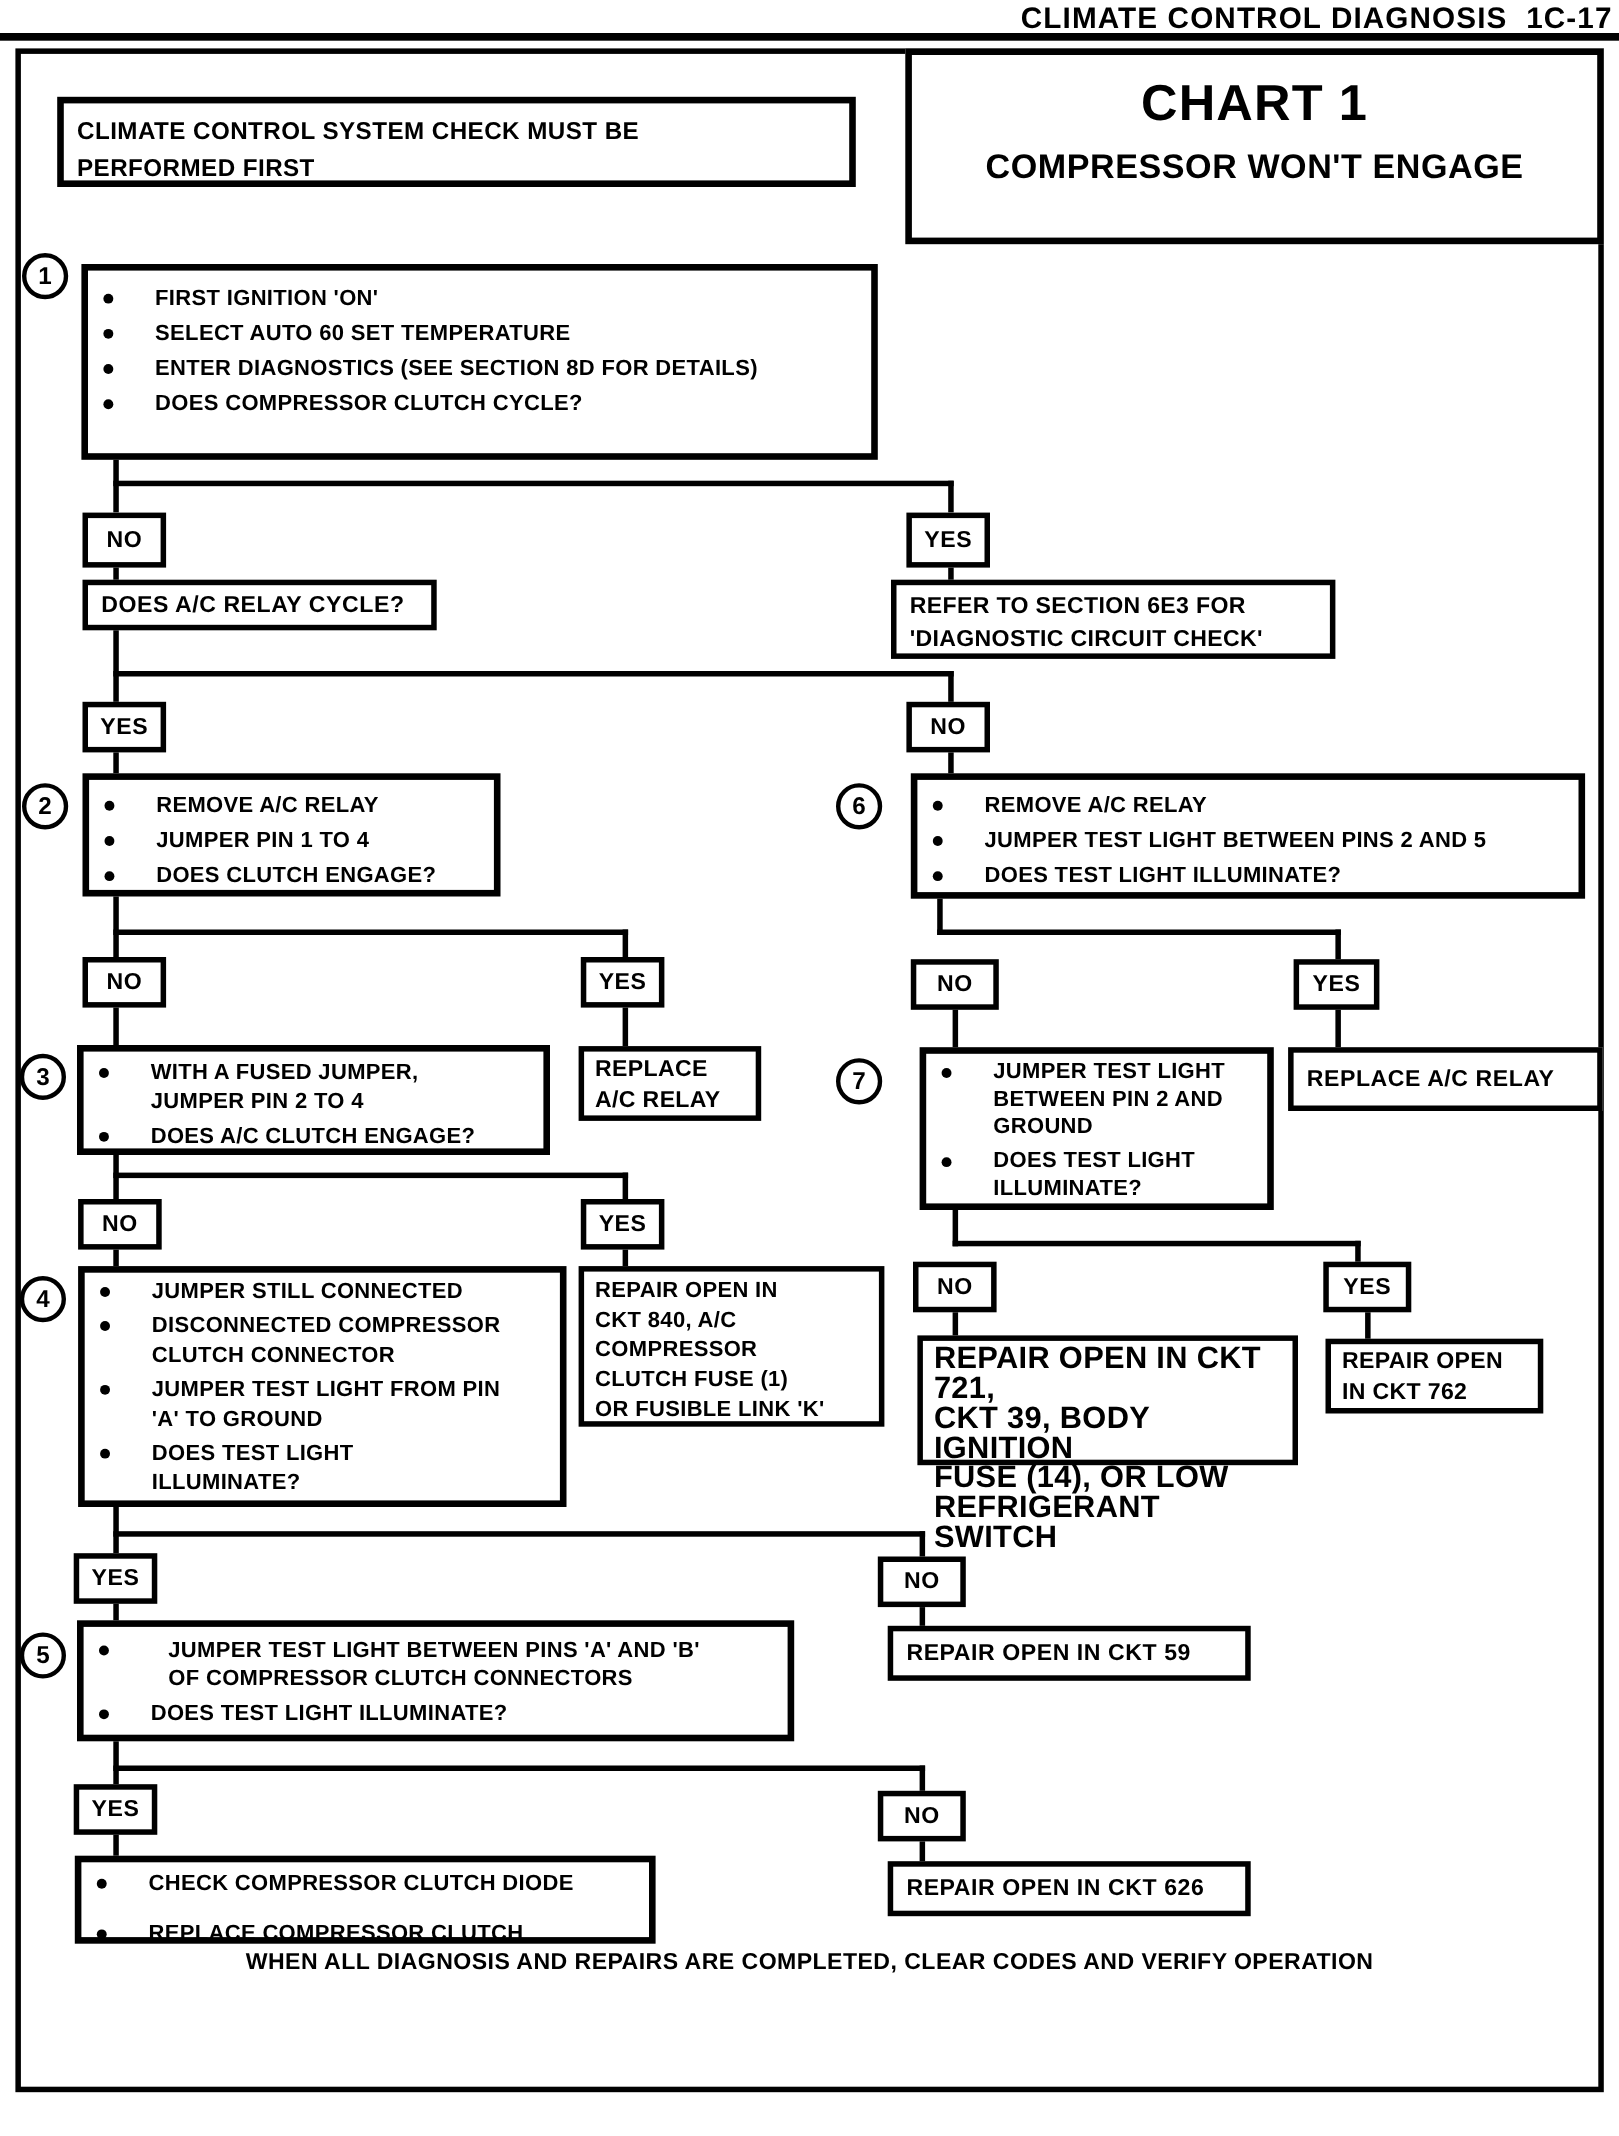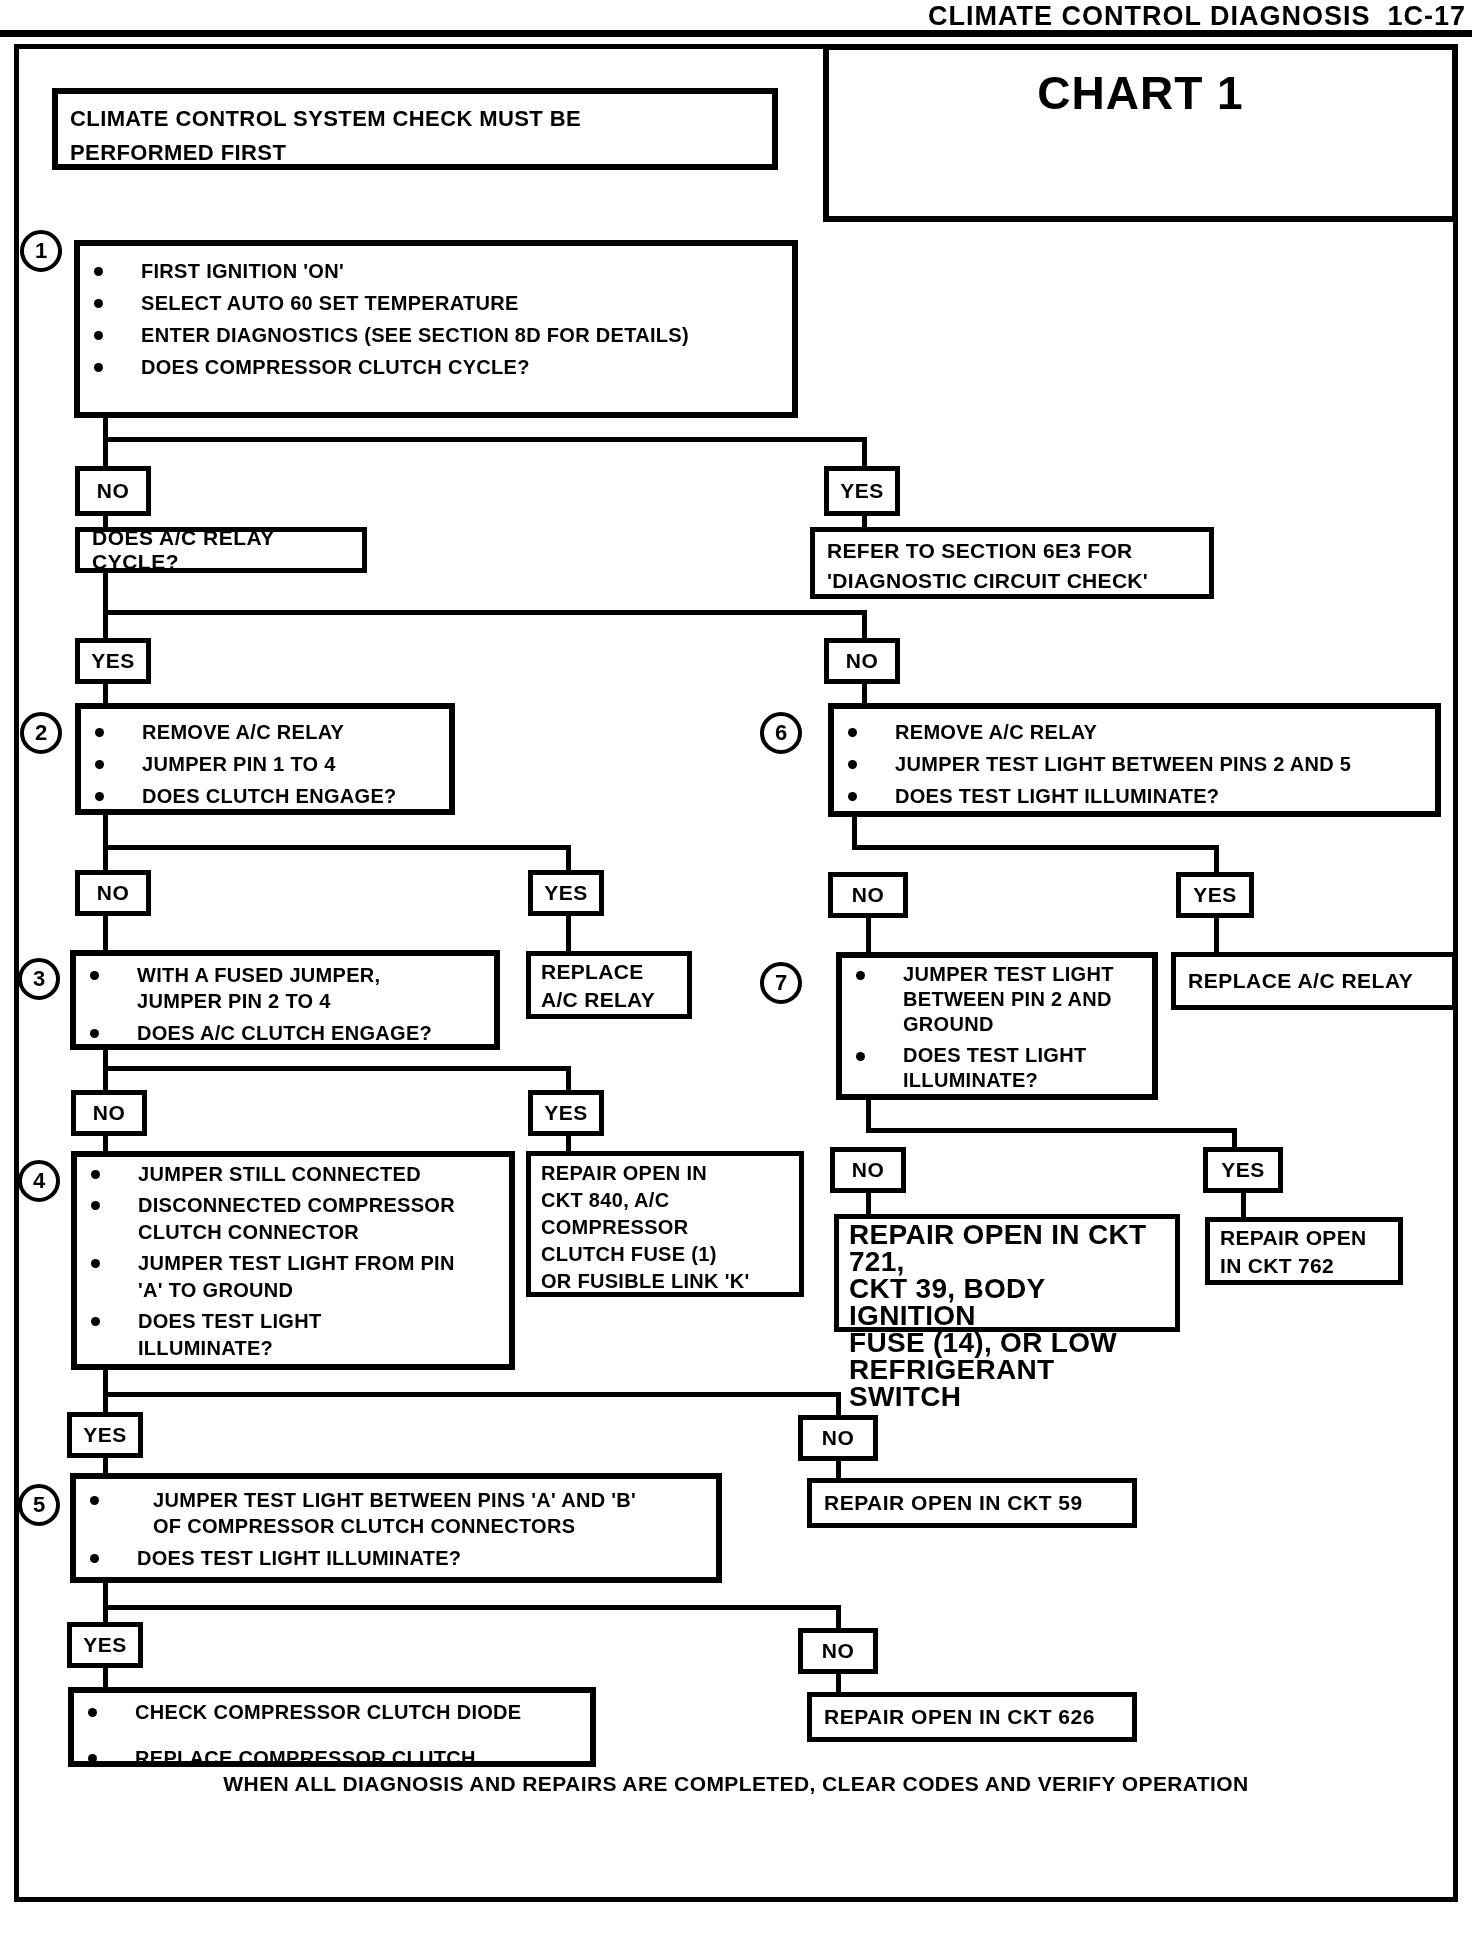--- a/index.html
+++ b/index.html
@@ -30,20 +30,21 @@
 
 <div class="canvas">
 
   <div class="header">CLIMATE CONTROL DIAGNOSIS  1C-17</div>
   <div class="line" style="left:0;top:30px;width:1472px;height:7px;"></div>
 
   <div class="box" style="left:14px;top:44px;width:1444px;height:1858px;border-width:5px;background:transparent;"></div>
 
   <div class="box" style="left:823px;top:44px;width:635px;height:178px;border-width:6px;">
     <div class="panel-title">CHART 1</div>
+    <div class="panel-sub">COMPRESSOR WON'T ENGAGE</div>
   </div>
 
   <div class="box" style="left:52px;top:88px;width:726px;height:82px;border-width:6px;">
     <div class="notice-text">CLIMATE CONTROL SYSTEM CHECK MUST BE
 PERFORMED FIRST</div>
   </div>
 
   <div class="circle" style="left:20px;top:230px;">1</div>
   <div class="box step" style="left:74px;top:240px;width:724px;height:178px;padding-top:12px;">
     <ul class="bullets">
@@ -69,21 +70,21 @@
   <div class="line" style="left:103px;top:418px;width:5px;height:48px;"></div>
   <div class="line" style="left:103px;top:437px;width:764px;height:5px;"></div>
   <div class="line" style="left:862px;top:437px;width:5px;height:29px;"></div>
 
   <div class="box lbl" style="left:75px;top:466px;width:76px;height:50px;">NO</div>
   <div class="box lbl" style="left:824px;top:466px;width:76px;height:50px;">YES</div>
 
   <div class="line" style="left:103px;top:516px;width:5px;height:16px;"></div>
   <div class="line" style="left:862px;top:516px;width:5px;height:16px;"></div>
 
-  <div class="box qline" style="left:75px;top:527px;width:292px;height:46px;">DOES A/C RELAY CYCLE?</div>
+  <div class="box qline" style="left:75px;top:527px;width:322px;height:46px;">DOES A/C RELAY CYCLE?</div>
   <div class="box tbox" style="left:810px;top:527px;width:404px;height:72px;font-size:21px;line-height:30px;padding:4px 12px;">REFER TO SECTION 6E3 FOR
 'DIAGNOSTIC CIRCUIT CHECK'</div>
 
   <div class="line" style="left:103px;top:573px;width:5px;height:70px;"></div>
   <div class="line" style="left:103px;top:610px;width:764px;height:5px;"></div>
   <div class="line" style="left:862px;top:610px;width:5px;height:33px;"></div>
 
   <div class="box lbl" style="left:75px;top:638px;width:76px;height:46px;">YES</div>
   <div class="box lbl" style="left:824px;top:638px;width:76px;height:46px;">NO</div>
 

